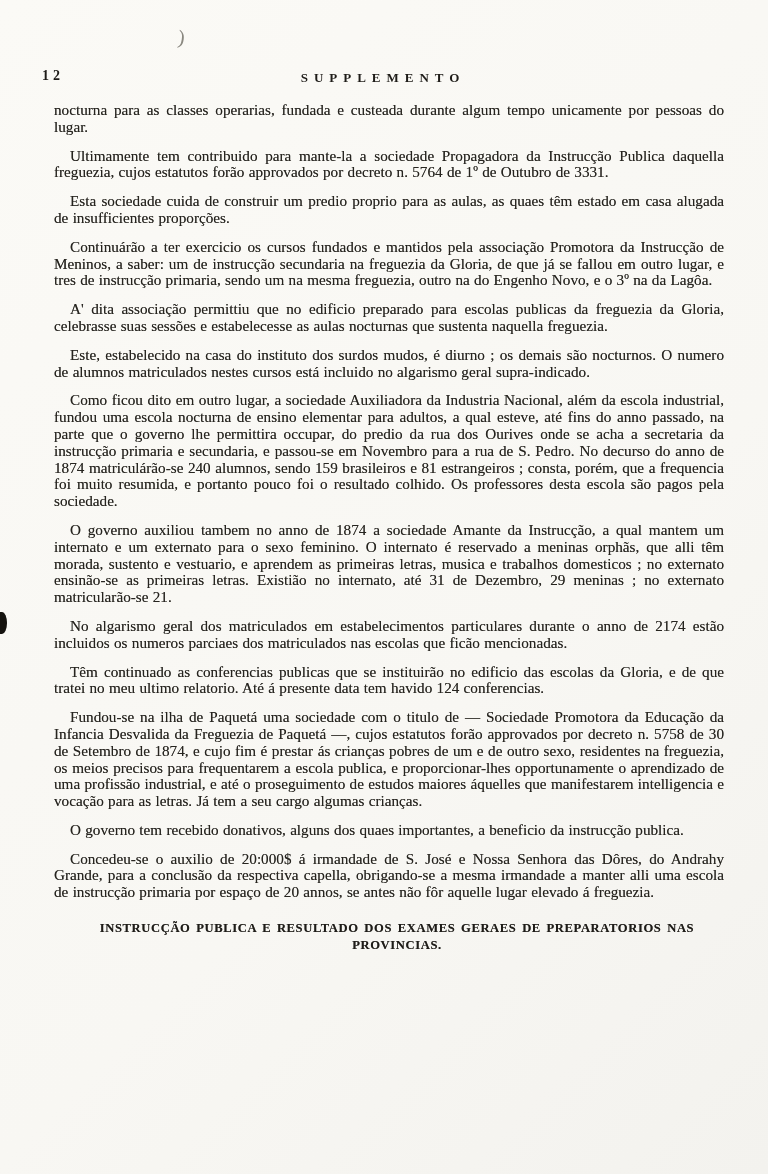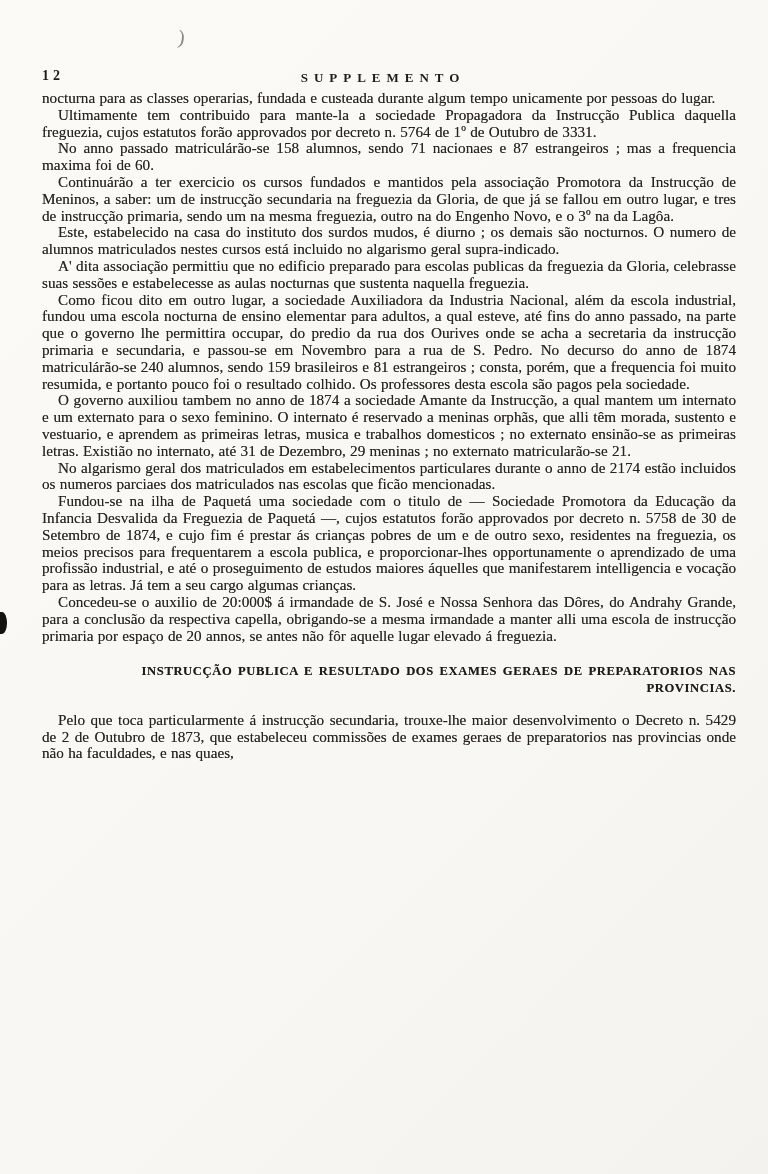--- a/index.html
+++ b/index.html
@@ -56,33 +56,33 @@
     top: 90px;
     left: 42px;
     width: 694px;
     text-align: justify;
     font-size: 15.2px;
     line-height: 16.8px;
     word-spacing: 0.5px;
     text-shadow: 0 0 0.4px rgba(30,28,24,0.55);
   }
   .para {
-    margin: 0;
+    margin: 12px;
     text-indent: 16px;
   }
   .para.no-indent {
     text-indent: 0;
   }
   .section-heading {
     margin: 19px 0 15px 16px;
     font-size: 12.6px;
     font-weight: bold;
     letter-spacing: 0.6px;
     text-indent: 0;
-    text-align: right;
+    text-align: center;
     word-spacing: 2px;
     color: #1e1c18;
   }
   .ink-blot {
     position: absolute;
     left: 0;
     top: 612px;
     width: 7px;
     height: 22px;
     background: #15130f;
@@ -97,30 +97,31 @@
   <div class="scan-artifact-top">)</div>
 
   <header class="running-head">
     <span class="page-number">12</span>
     <span class="header-title">SUPPLEMENTO</span>
   </header>
 
   <main class="text-block">
     <p class="para no-indent">nocturna para as classes operarias, fundada e custeada durante algum tempo unicamente por pessoas do lugar.</p>
     <p class="para">Ultimamente tem contribuido para mante-la a sociedade Propagadora da Instrucção Publica daquella freguezia, cujos estatutos forão approvados por decreto n. 5764 de 1º de Outubro de 3331.</p>
-    <p class="para">No anno passado matriculárão-se 158 alumnos, sendo 71 nacionaes e 87 estrangeiros ; mas a frequencia maxima foi de 60.</p>
+    <p class="para">Esta sociedade cuida de construir um predio proprio para as aulas, as quaes têm estado em casa alugada de insufficientes proporções.</p>
     <p class="para">Continuárão a ter exercicio os cursos fundados e mantidos pela associação Promotora da Instrucção de Meninos, a saber: um de instrucção secundaria na freguezia da Gloria, de que já se fallou em outro lugar, e tres de instrucção primaria, sendo um na mesma freguezia, outro na do Engenho Novo, e o 3º na da Lagôa.</p>
+    <p class="para">A' dita associação permittiu que no edificio preparado para escolas publicas da freguezia da Gloria, celebrasse suas sessões e estabelecesse as aulas nocturnas que sustenta naquella freguezia.</p>
     <p class="para">Este, estabelecido na casa do instituto dos surdos mudos, é diurno ; os demais são nocturnos. O numero de alumnos matriculados nestes cursos está incluido no algarismo geral supra-indicado.</p>
-    <p class="para">A' dita associação permittiu que no edificio preparado para escolas publicas da freguezia da Gloria, celebrasse suas sessões e estabelecesse as aulas nocturnas que sustenta naquella freguezia.</p>
     <p class="para">Como ficou dito em outro lugar, a sociedade Auxiliadora da Industria Nacional, além da escola industrial, fundou uma escola nocturna de ensino elementar para adultos, a qual esteve, até fins do anno passado, na parte que o governo lhe permittira occupar, do predio da rua dos Ourives onde se acha a secretaria da instrucção primaria e secundaria, e passou-se em Novembro para a rua de S. Pedro. No decurso do anno de 1874 matriculárão-se 240 alumnos, sendo 159 brasileiros e 81 estrangeiros ; consta, porém, que a frequencia foi muito resumida, e portanto pouco foi o resultado colhido. Os professores desta escola são pagos pela sociedade.</p>
     <p class="para">O governo auxiliou tambem no anno de 1874 a sociedade Amante da Instrucção, a qual mantem um internato e um externato para o sexo feminino. O internato é reservado a meninas orphãs, que alli têm morada, sustento e vestuario, e aprendem as primeiras letras, musica e trabalhos domesticos ; no externato ensinão-se as primeiras letras. Existião no internato, até 31 de Dezembro, 29 meninas ; no externato matricularão-se 21.</p>
     <p class="para">No algarismo geral dos matriculados em estabelecimentos particulares durante o anno de 2174 estão incluidos os numeros parciaes dos matriculados nas escolas que ficão mencionadas.</p>
+    <p class="para">Têm continuado as conferencias publicas que se instituirão no edificio das escolas da Gloria, e de que tratei no meu ultimo relatorio. Até á presente data tem havido 124 conferencias.</p>
     <p class="para">Fundou-se na ilha de Paquetá uma sociedade com o titulo de — Sociedade Promotora da Educação da Infancia Desvalida da Freguezia de Paquetá —, cujos estatutos forão approvados por decreto n. 5758 de 30 de Setembro de 1874, e cujo fim é prestar ás crianças pobres de um e de outro sexo, residentes na freguezia, os meios precisos para frequentarem a escola publica, e proporcionar-lhes opportunamente o aprendizado de uma profissão industrial, e até o proseguimento de estudos maiores áquelles que manifestarem intelligencia e vocação para as letras. Já tem a seu cargo algumas crianças.</p>
+    <p class="para">O governo tem recebido donativos, alguns dos quaes importantes, a beneficio da instrucção publica.</p>
     <p class="para">Concedeu-se o auxilio de 20:000$ á irmandade de S. José e Nossa Senhora das Dôres, do Andrahy Grande, para a conclusão da respectiva capella, obrigando-se a mesma irmandade a manter alli uma escola de instrucção primaria por espaço de 20 annos, se antes não fôr aquelle lugar elevado á freguezia.</p>
 
     <h2 class="section-heading">INSTRUCÇÃO PUBLICA E RESULTADO DOS EXAMES GERAES DE PREPARATORIOS NAS PROVINCIAS.</h2>
 
-    <p class="para">Pelo que toca particularmente á instrucção secundaria, trouxe-lhe maior desenvolvimento o Decreto n. 5429 de 2 de Outubro de 1873, que estabeleceu commissões de exames geraes de preparatorios nas provincias onde não ha faculdades, e nas quaes,</p>
   </main>
 
   <div class="ink-blot"></div>
 
 </div>
 
 </body></html>

